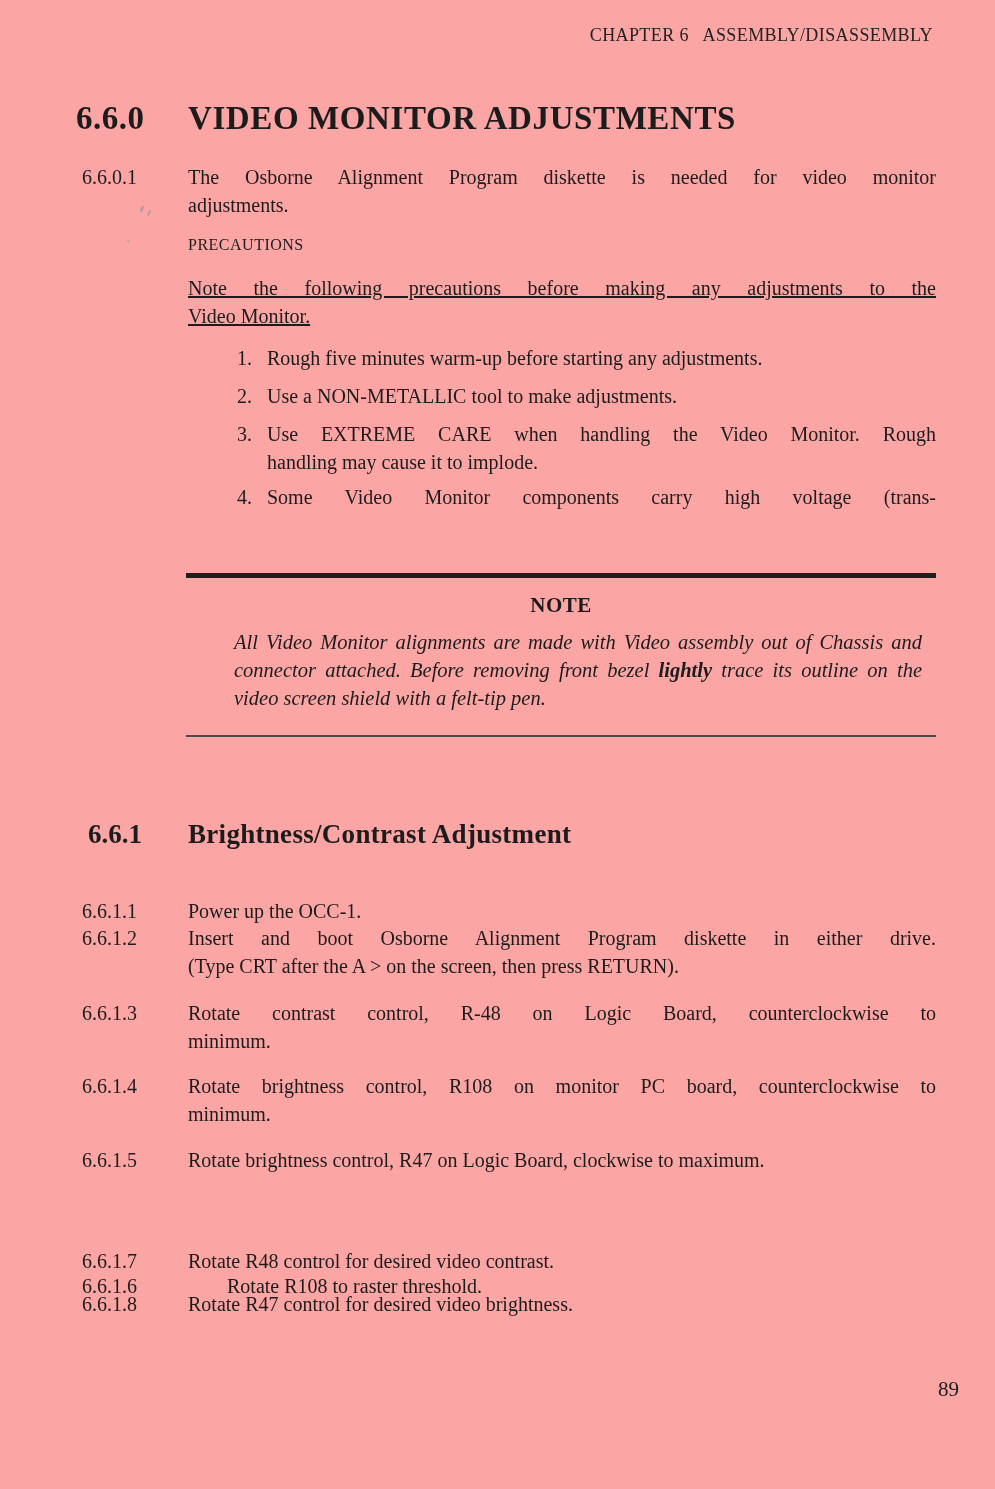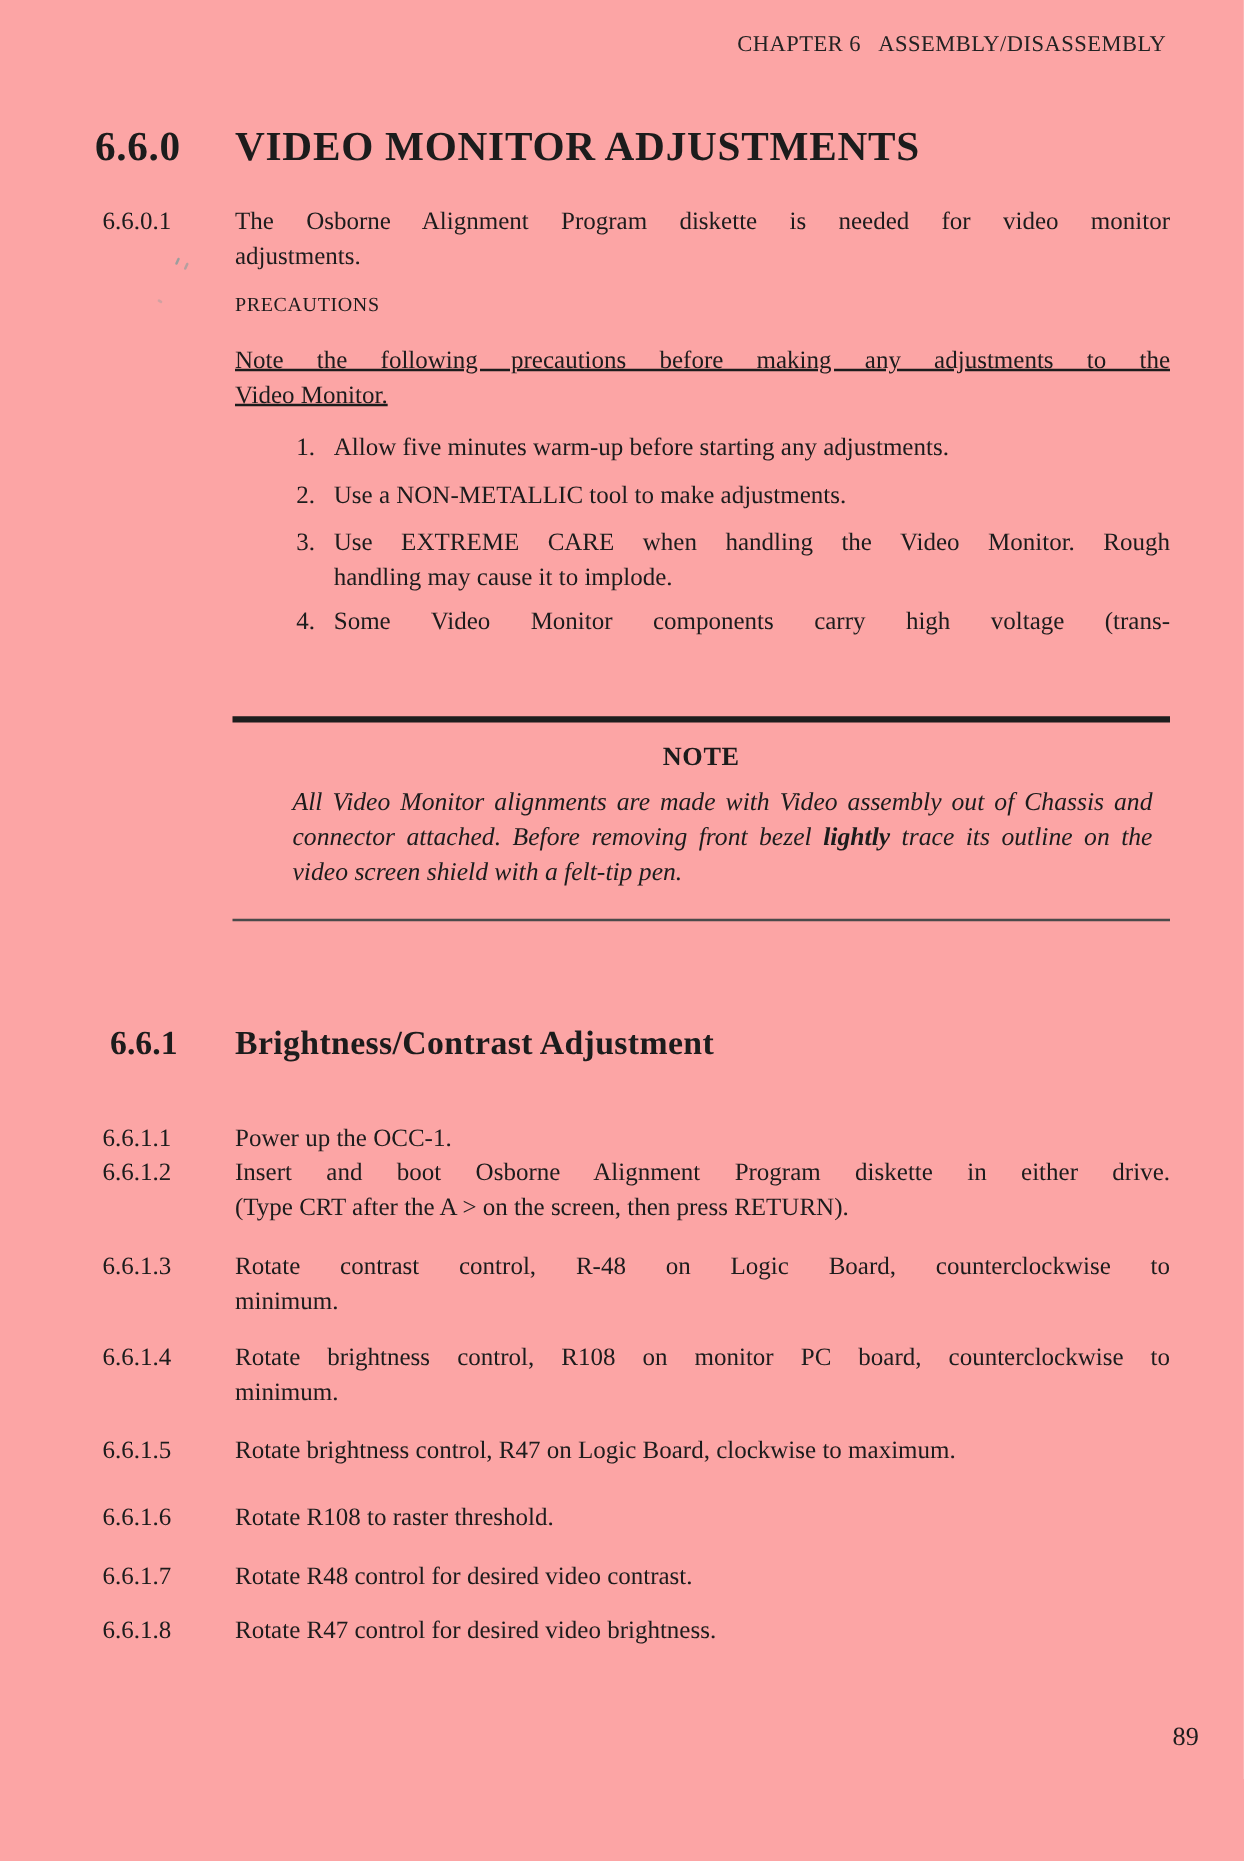--- a/index.html
+++ b/index.html
@@ -88,21 +88,21 @@
   <div class="subhead" style="top:231px;">PRECAUTIONS</div>
 
   <div class="plain" style="top:274px;">
     <div class="line j">Note the following precautions before making any adjustments to the</div>
     <div class="line">Video Monitor.</div>
   </div>
 
   <div class="olrow" style="top:344px;">
     <span class="onum">1.</span>
     <div class="otxt">
-      <div class="line">Allow five minutes warm-up before starting any adjustments.</div>
+      <div class="line">Rough five minutes warm-up before starting any adjustments.</div>
     </div>
   </div>
 
   <div class="olrow" style="top:382px;">
     <span class="onum">2.</span>
     <div class="otxt">
       <div class="line">Use a NON-METALLIC tool to make adjustments.</div>
     </div>
   </div>
 
@@ -166,21 +166,21 @@
     </div>
   </div>
 
   <div class="row" style="top:1146px;">
     <span class="pnum">6.6.1.5</span>
     <div class="ptxt">
       <div class="line">Rotate brightness control, R47 on Logic Board, clockwise to maximum.</div>
     </div>
   </div>
 
-  <div class="row" style="top:1200px;">
+  <div class="row" style="top:1272px;gap:39px;">
     <span class="pnum">6.6.1.6</span>
     <div class="ptxt">
       <div class="line">Rotate R108 to raster threshold.</div>
     </div>
   </div>
 
   <div class="row" style="top:1247px;">
     <span class="pnum">6.6.1.7</span>
     <div class="ptxt">
       <div class="line">Rotate R48 control for desired video contrast.</div>

